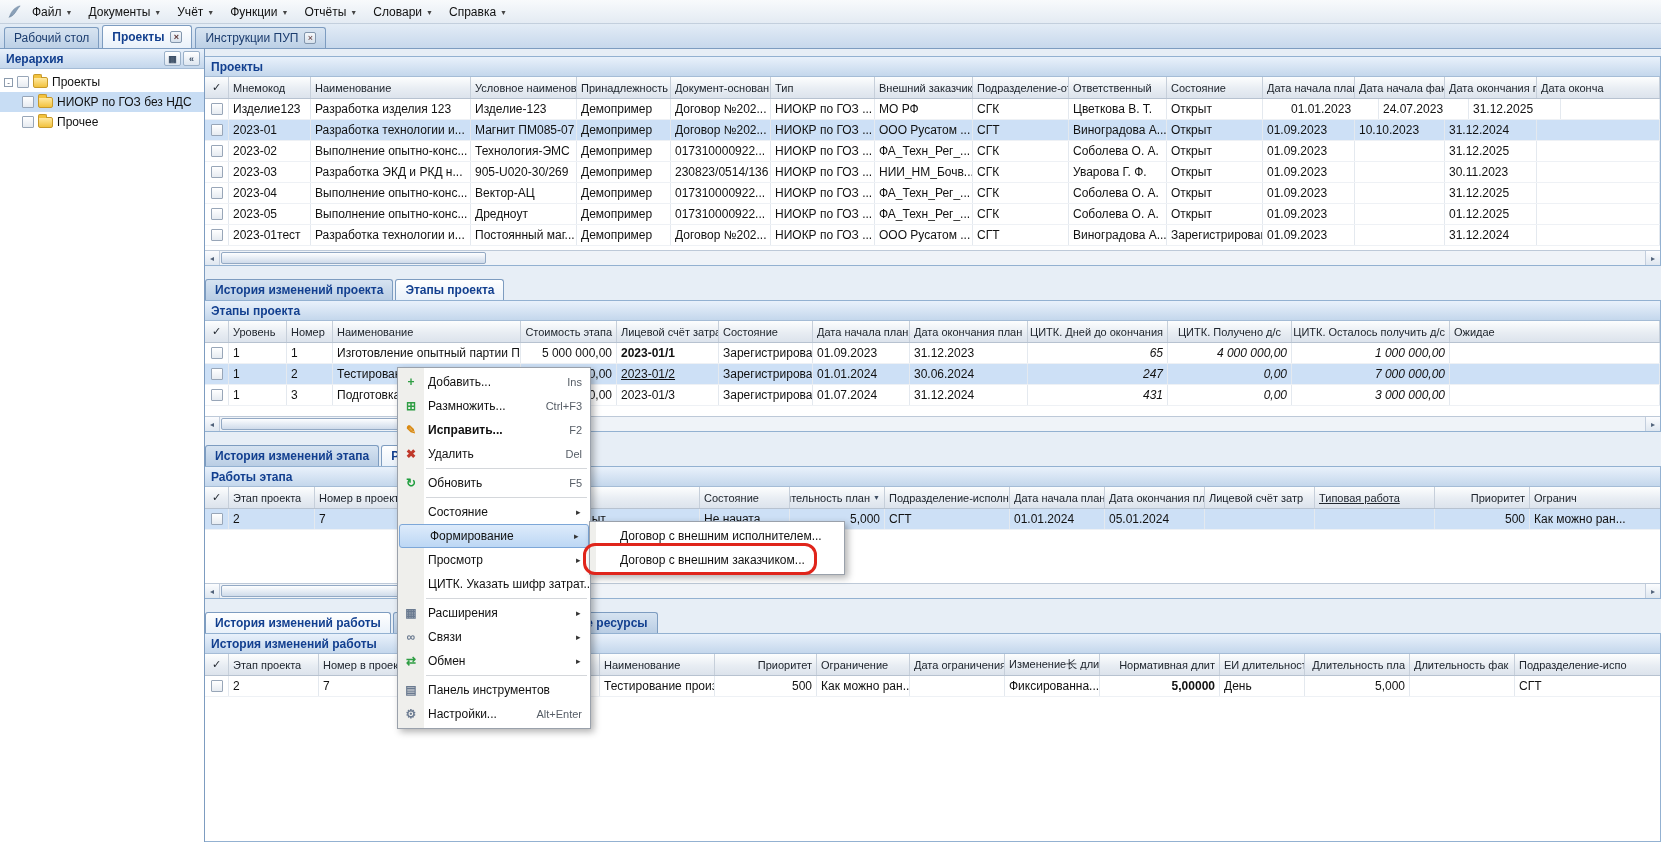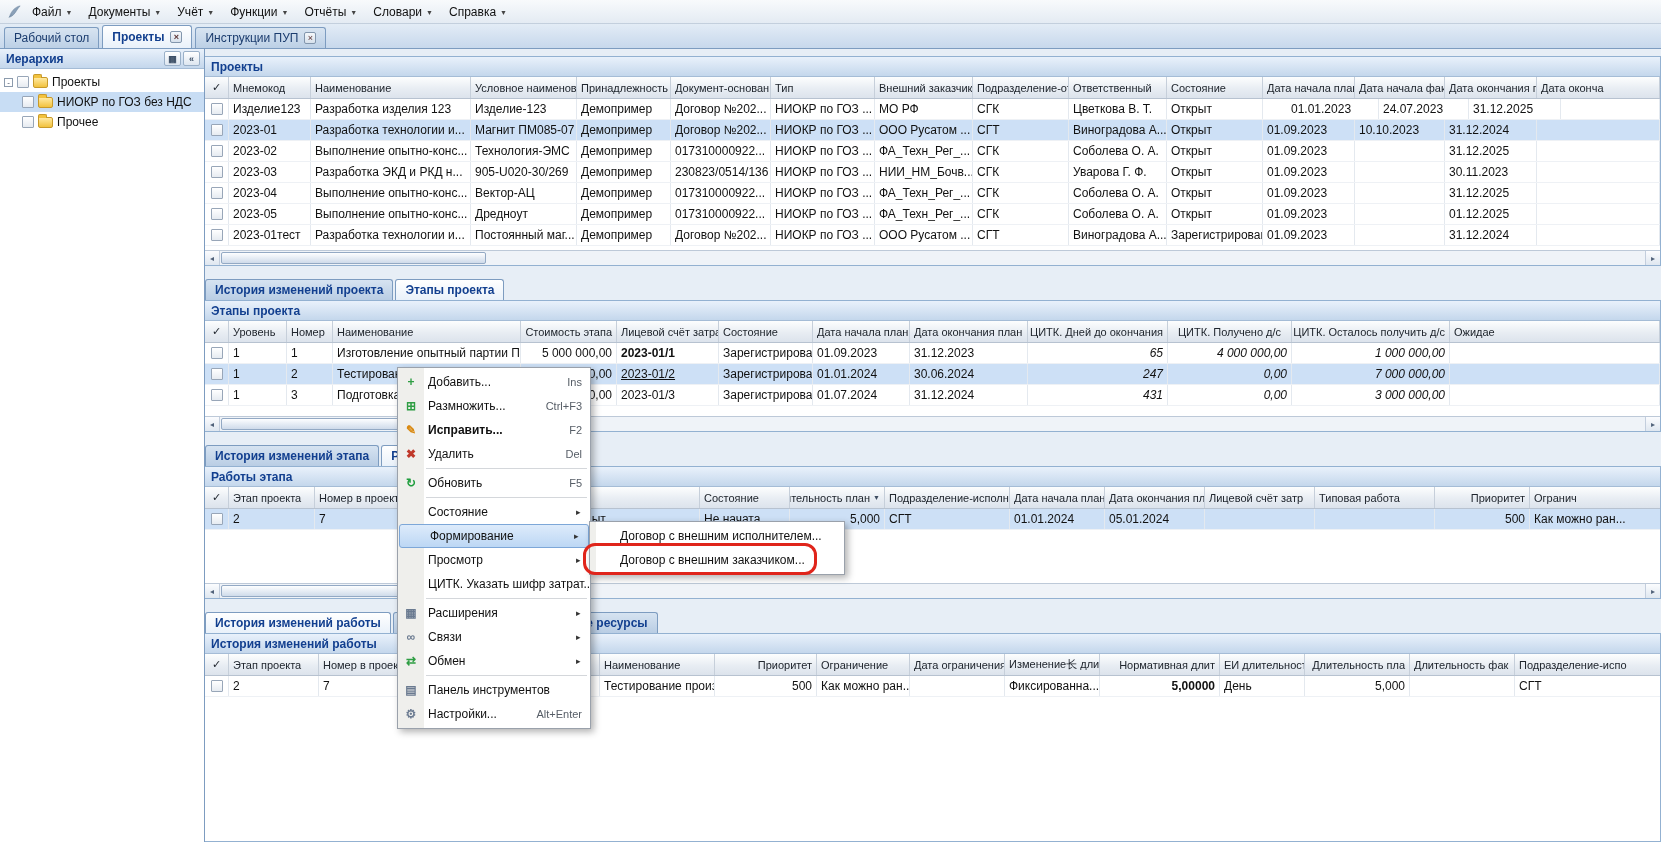--- a/index.html
+++ b/index.html
@@ -504,21 +504,21 @@
               </div>
               <div class="th" style="width: 95px;">
                 <span>Дата начала план.</span>
               </div>
               <div class="th" style="width: 100px;">
                 <span>Дата окончания план</span>
               </div>
               <div class="th" style="width: 110px;">
                 <span>Лицевой счёт затр</span>
               </div>
-              <div class="th" style="width: 120px;">
+              <div class="th" style="width: 120px; text-decoration: underline;">
                 <span>Типовая работа</span>
               </div>
               <div class="th r" style="width: 95px;">
                 <span>Приоритет</span>
               </div>
               <div class="th" style="width: 131px; flex: 1 0 131px;">
                 <span>Огранич</span>
               </div>
             </div>
             <div class="trow sel">

